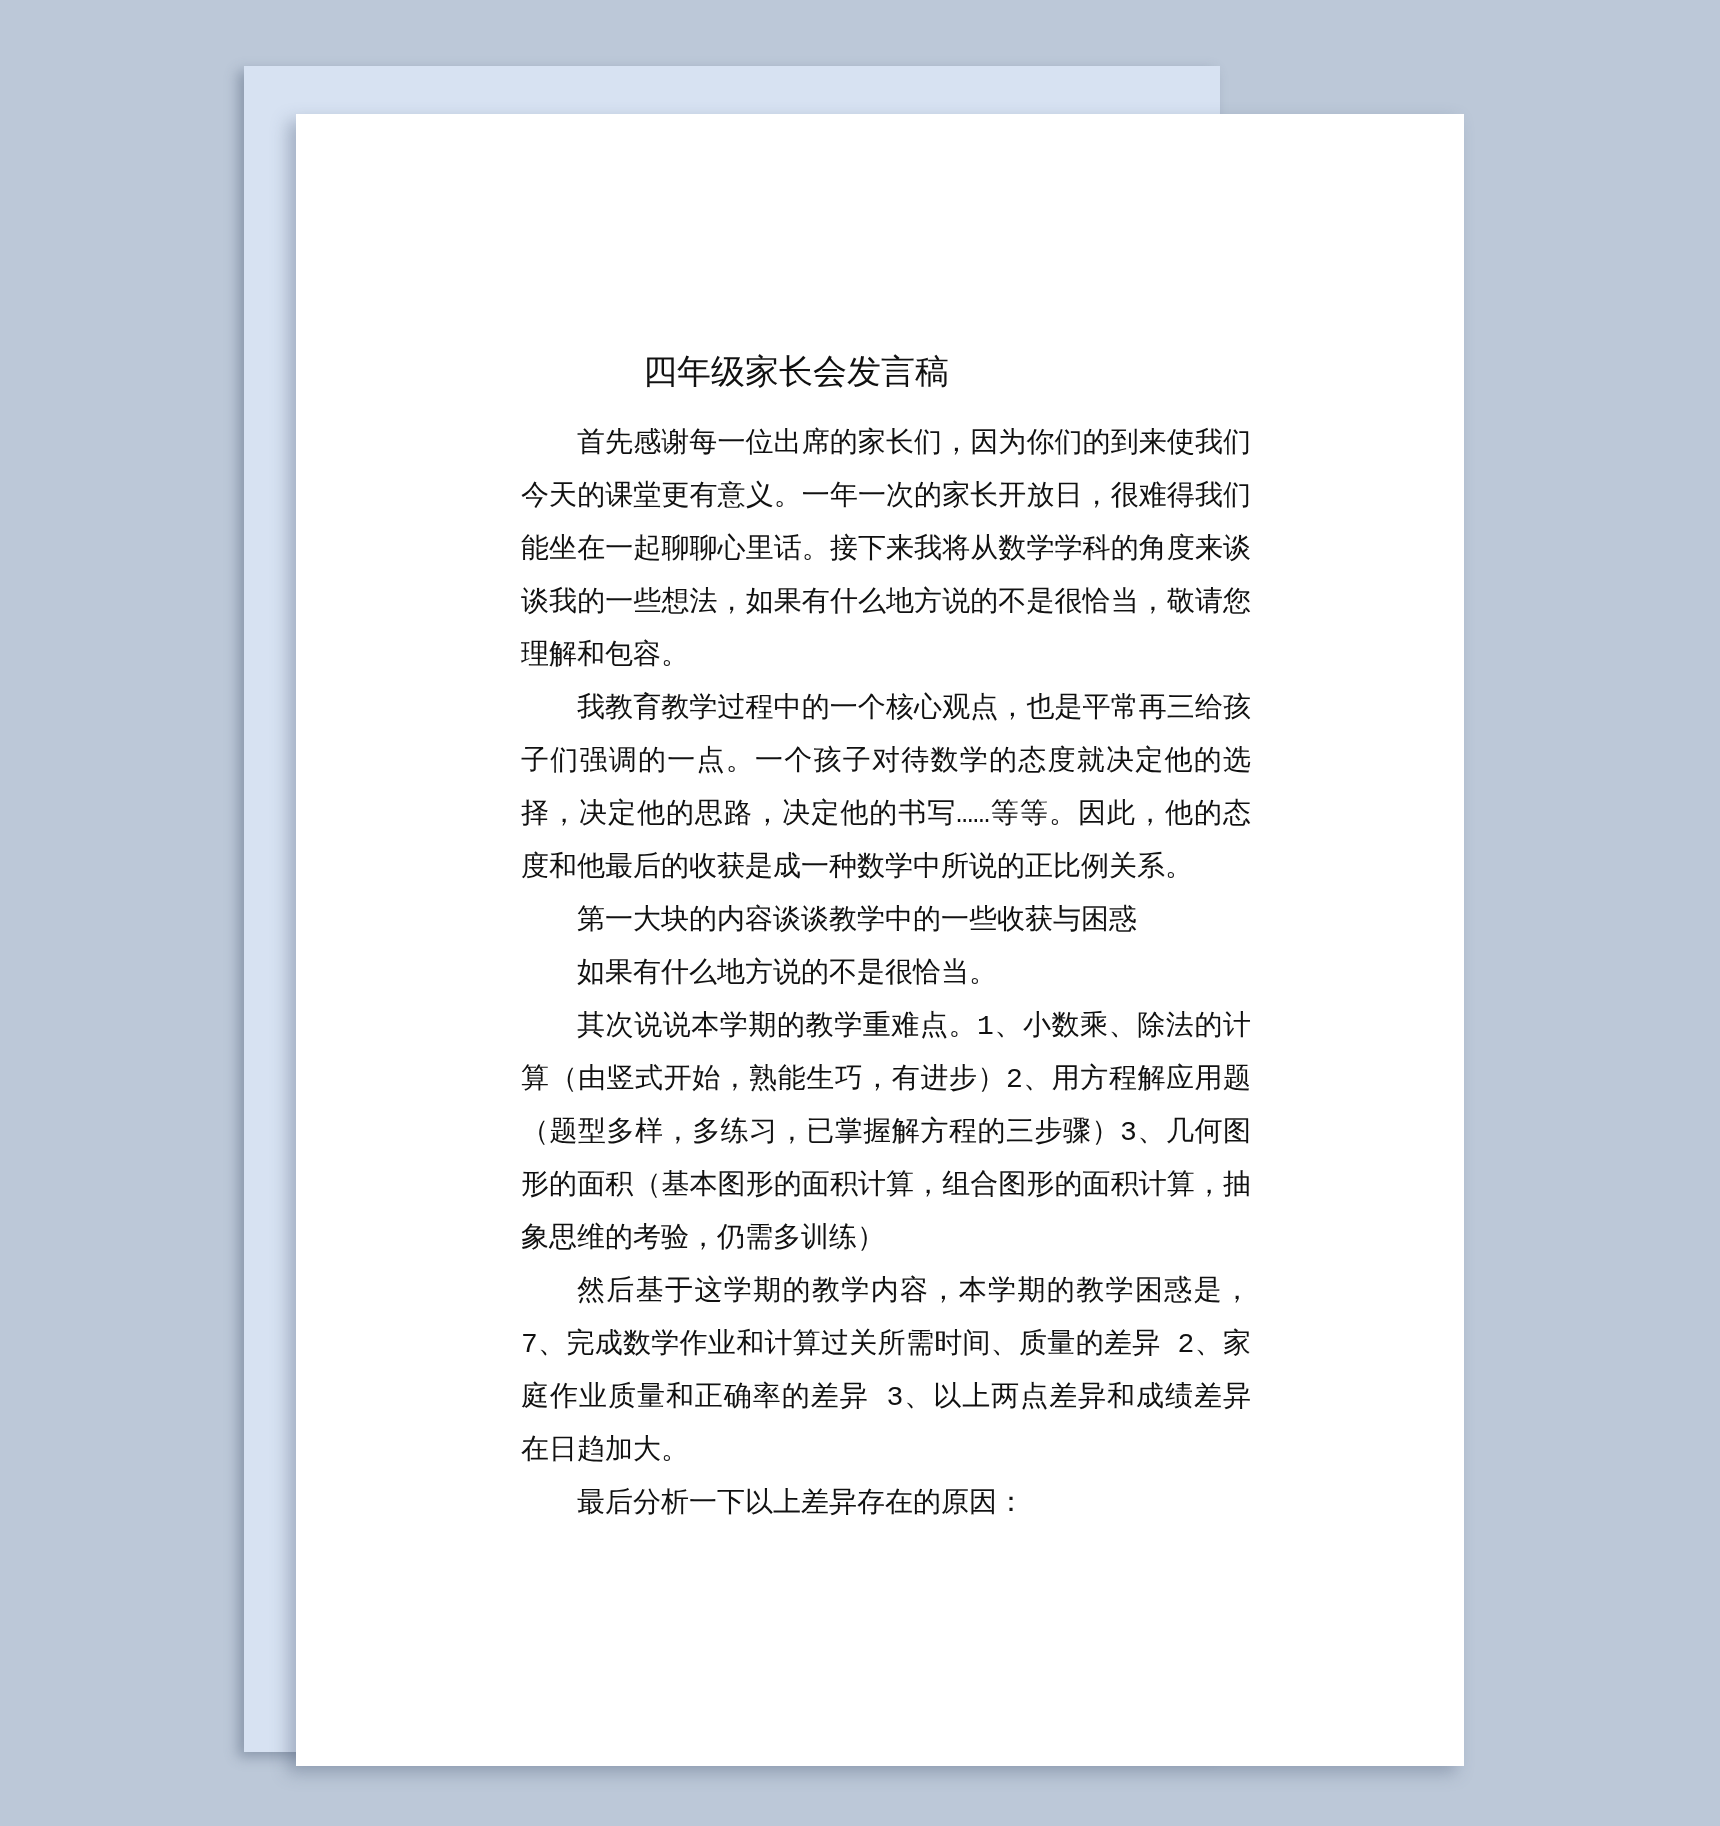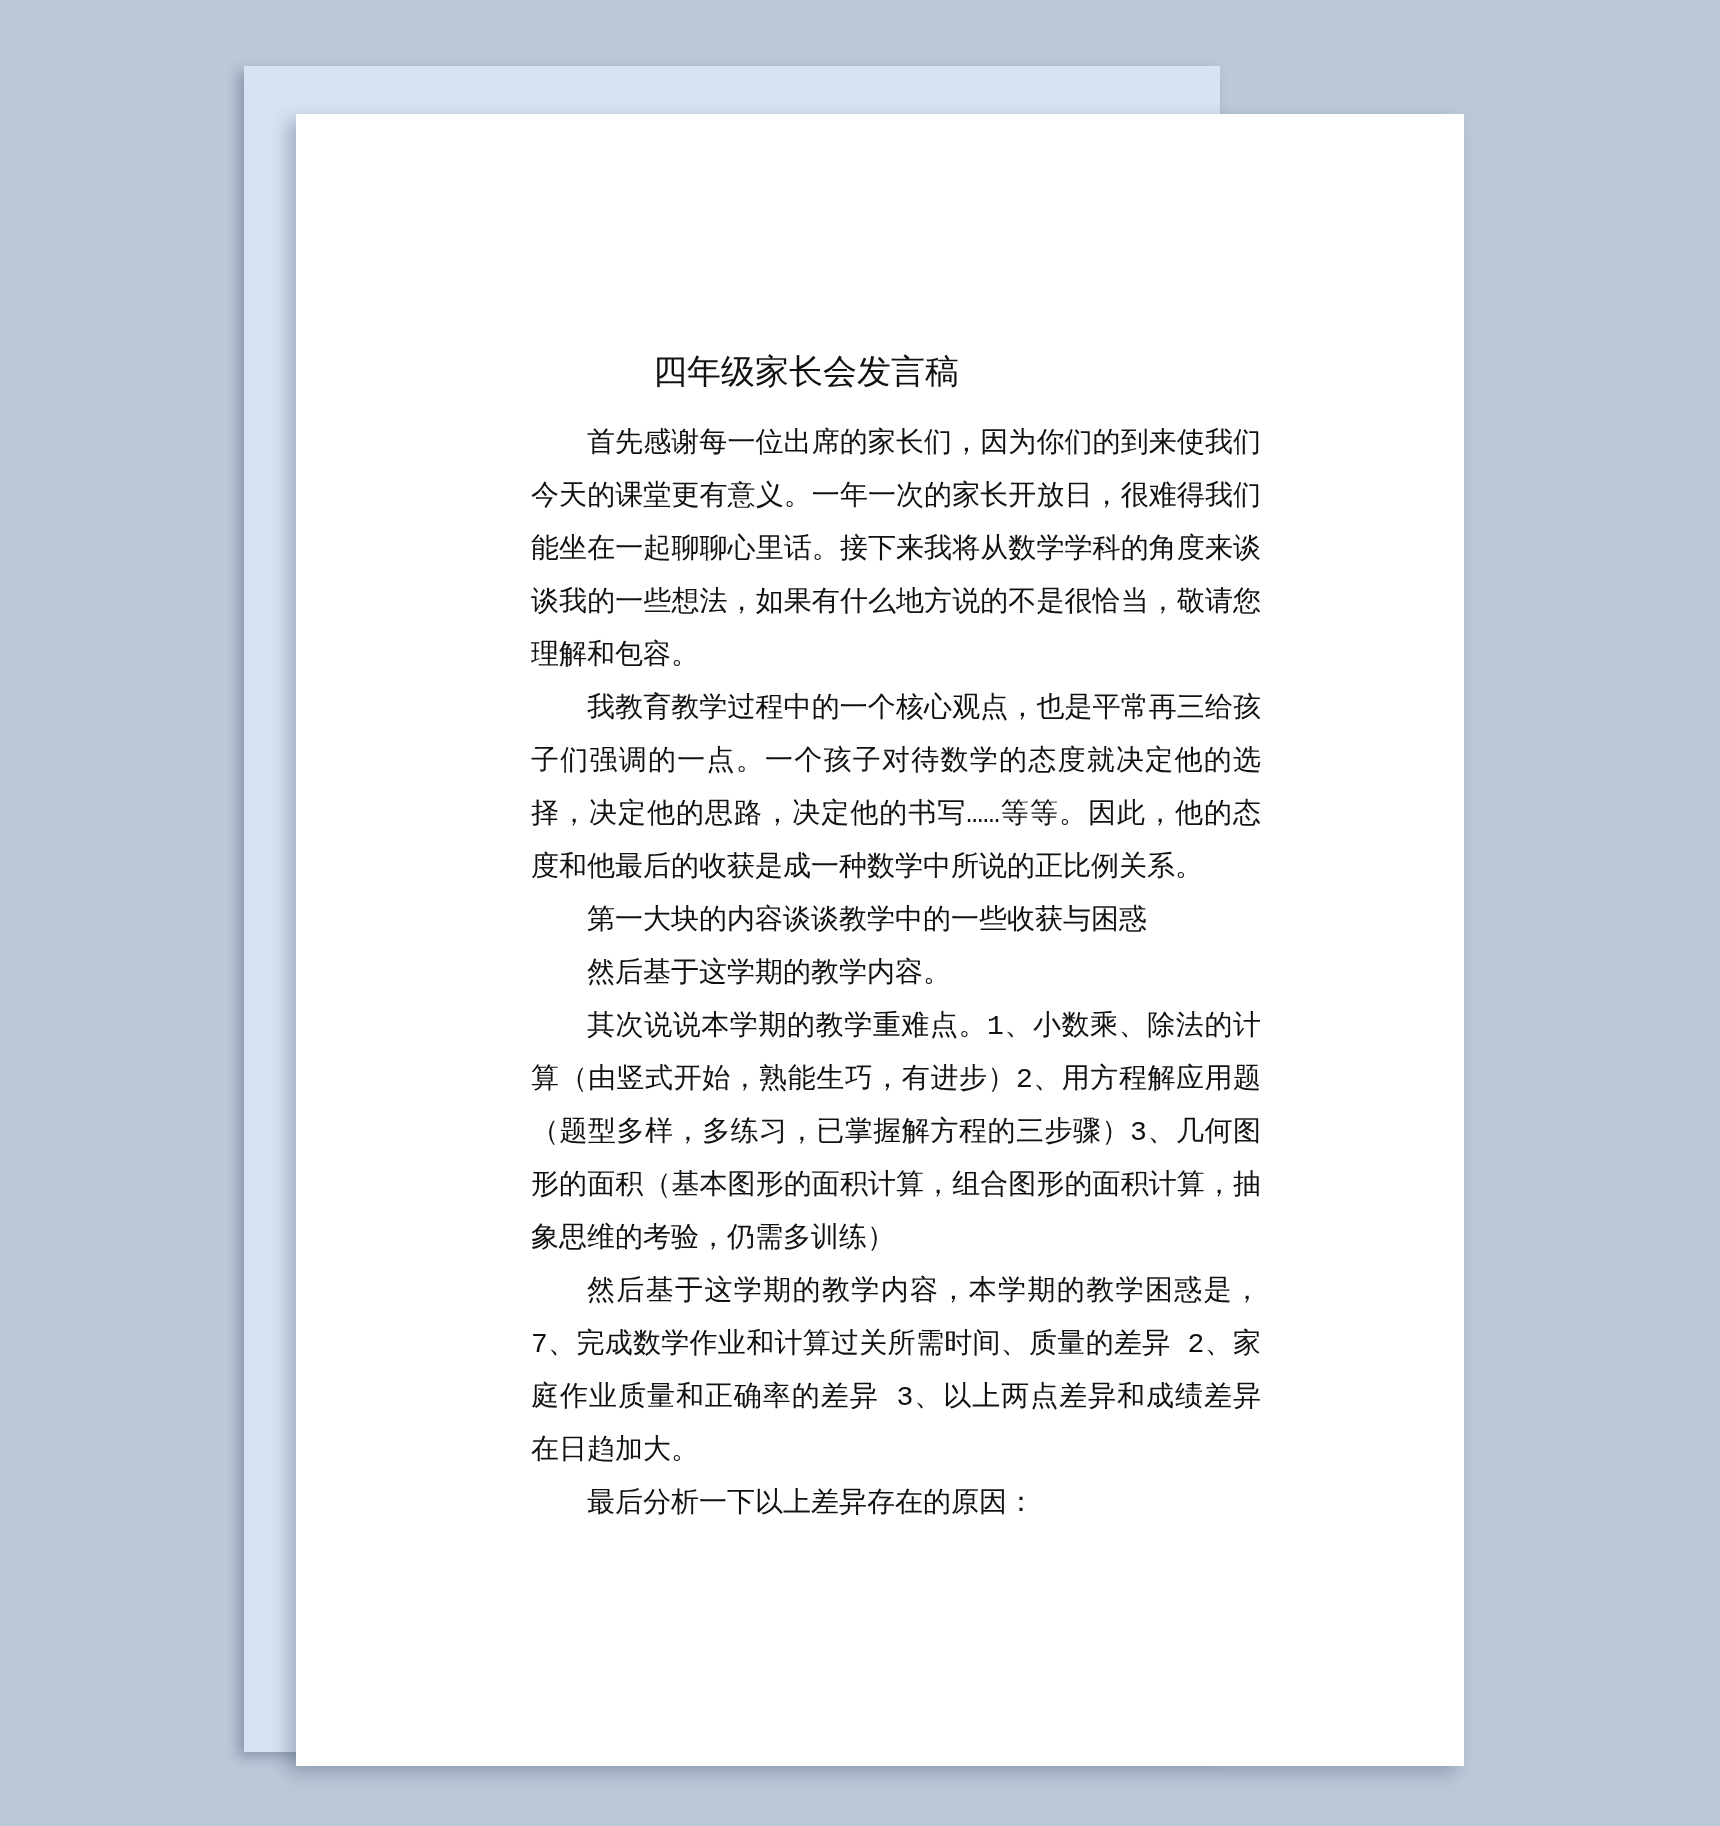--- a/index.html
+++ b/index.html
@@ -27,21 +27,21 @@
   }
   .front-page{
     position:absolute;
     left:296px;top:114px;
     width:1168px;height:1652px;
     background:var(--front-page);
     box-shadow:-8px 7px 16px rgba(80,95,120,0.38);
   }
   .content{
     position:absolute;
-    left:235px;top:0;
+    left:225px;top:0;
     width:730px;
   }
   .doc-title{
     margin:234px 0 21px 0;
     font-size:34px;
     font-weight:normal;
     line-height:48px;
     text-align:center;
     transform:translateX(-90px);
     white-space:nowrap;
@@ -62,19 +62,19 @@
 
 <div class="back-page"></div>
 
 <div class="front-page">
   <div class="content">
     <h1 class="doc-title">四年级家长会发言稿</h1>
     <div class="doc-body">
       <p>首先感谢每一位出席的家长们，因为你们的到来使我们今天的课堂更有意义。一年一次的家长开放日，很难得我们能坐在一起聊聊心里话。接下来我将从数学学科的角度来谈谈我的一些想法，如果有什么地方说的不是很恰当，敬请您理解和包容。</p>
       <p>我教育教学过程中的一个核心观点，也是平常再三给孩子们强调的一点。一个孩子对待数学的态度就决定他的选择，决定他的思路，决定他的书写……等等。因此，他的态度和他最后的收获是成一种数学中所说的正比例关系。</p>
       <p>第一大块的内容谈谈教学中的一些收获与困惑</p>
-      <p>然后基于这学期的教学内容。</p>
+      <p>如果有什么地方说的不是很恰当。</p>
       <p>其次说说本学期的教学重难点。1、小数乘、除法的计算（由竖式开始，熟能生巧，有进步）2、用方程解应用题（题型多样，多练习，已掌握解方程的三步骤）3、几何图形的面积（基本图形的面积计算，组合图形的面积计算，抽象思维的考验，仍需多训练）</p>
       <p>然后基于这学期的教学内容，本学期的教学困惑是，7、完成数学作业和计算过关所需时间、质量的差异 2、家庭作业质量和正确率的差异 3、以上两点差异和成绩差异在日趋加大。</p>
       <p>最后分析一下以上差异存在的原因：</p>
     </div>
   </div>
 </div>
 
 </body></html>

